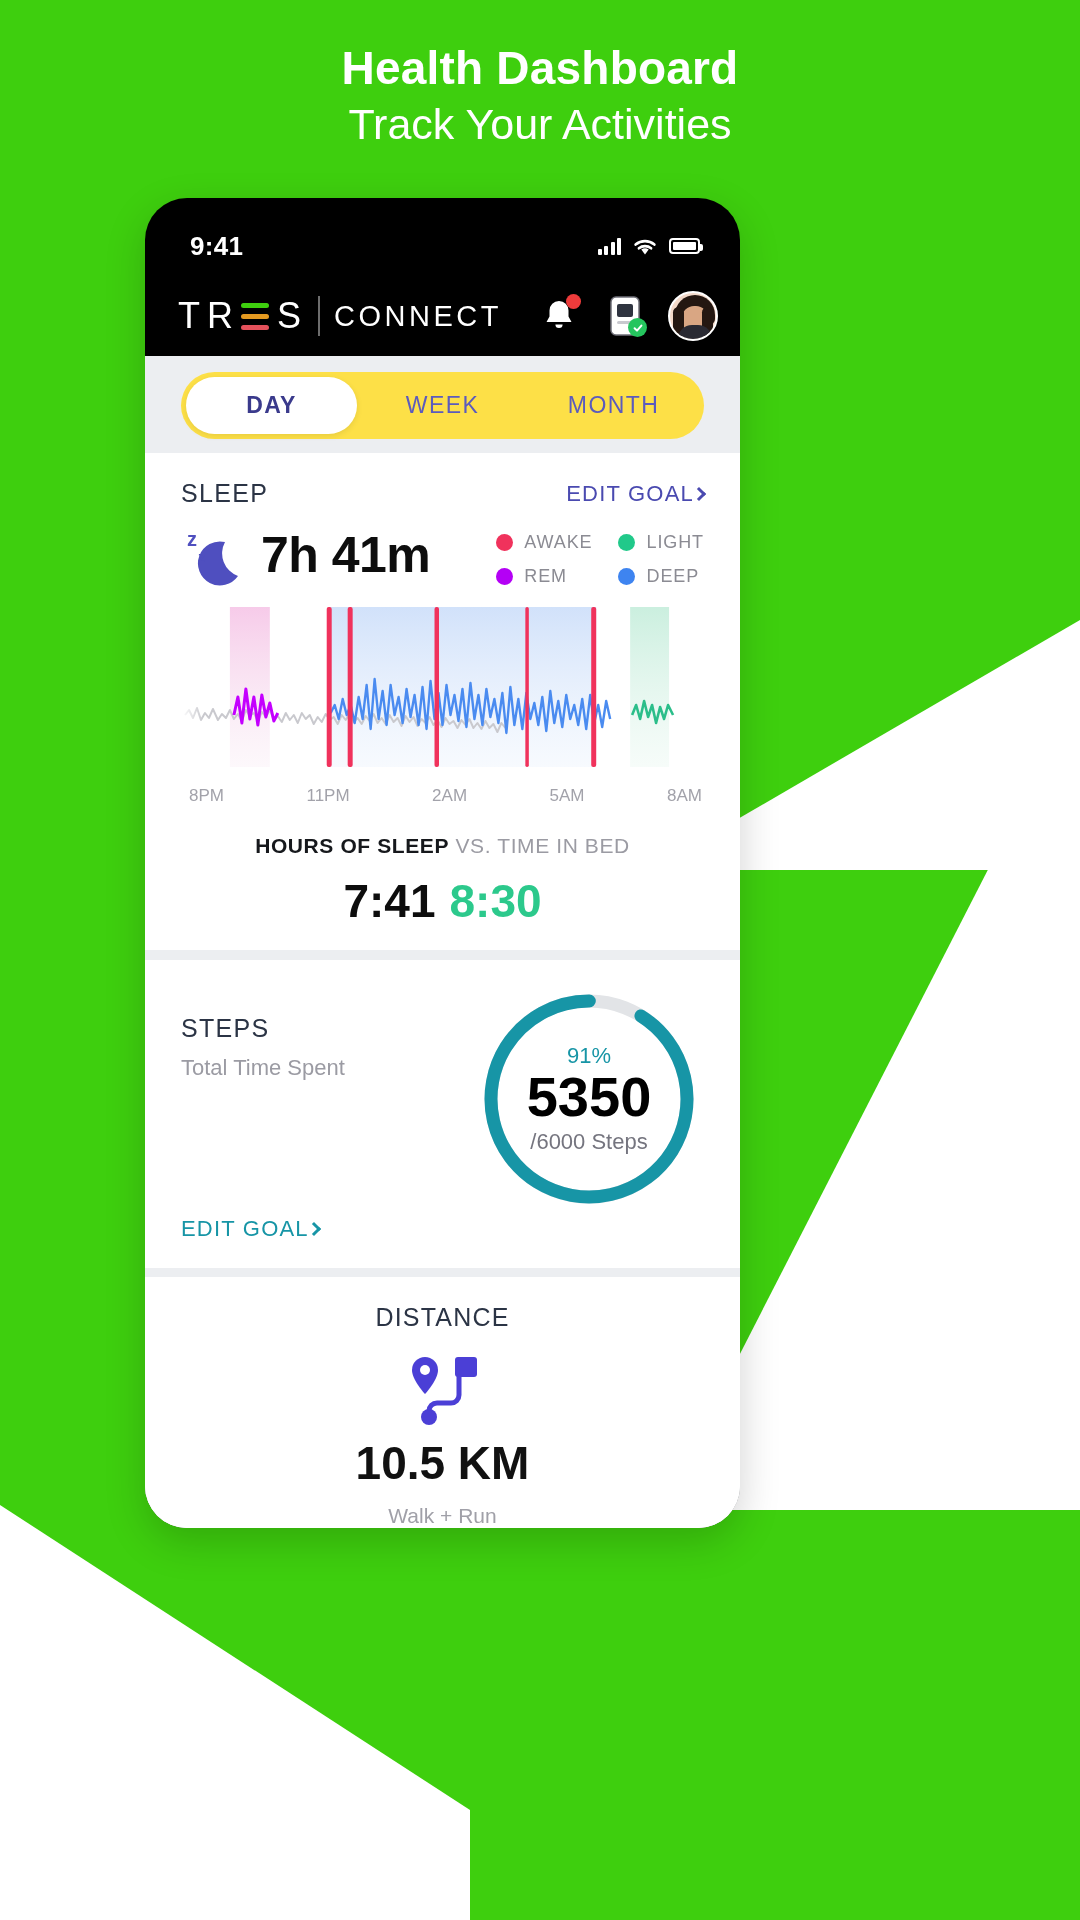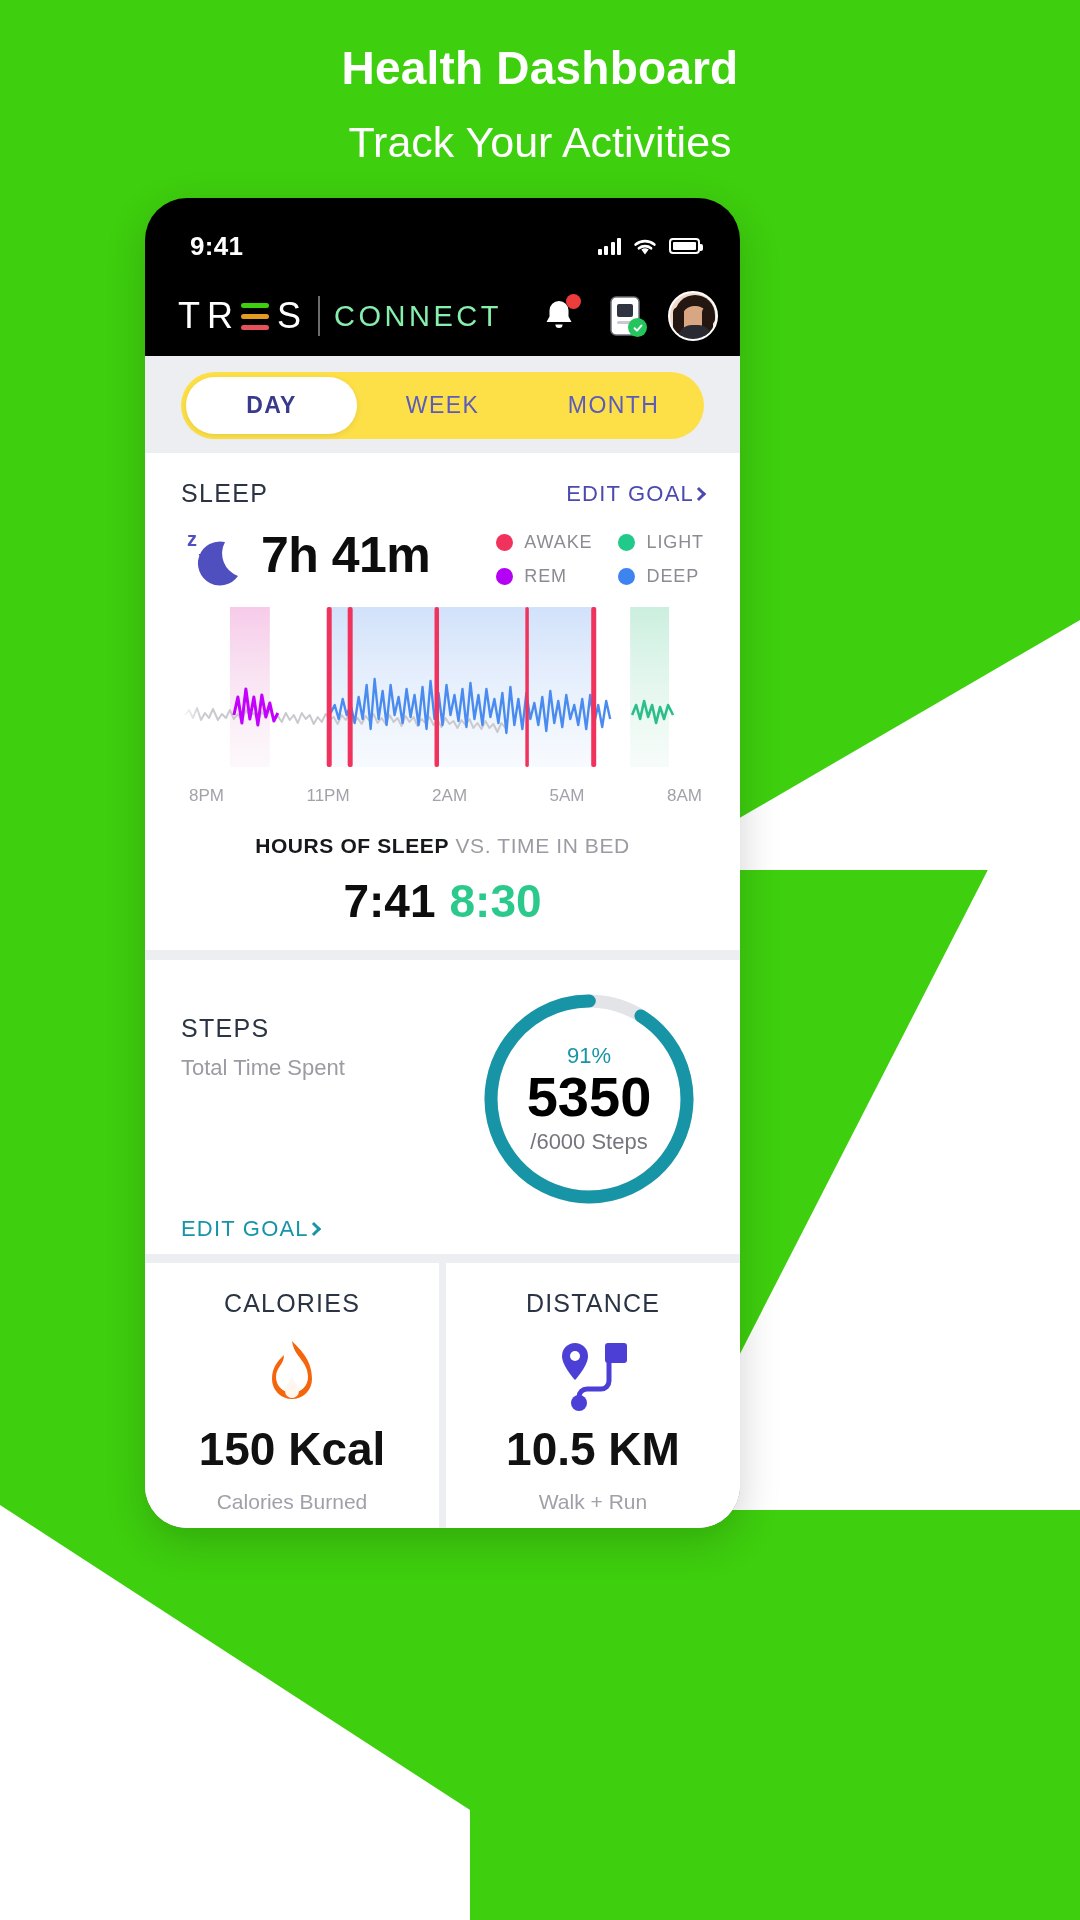--- a/index.html
+++ b/index.html
@@ -27,21 +27,21 @@
     position:absolute; right:0; top:620px; width:430px; height:250px;
     background:#ffffff;
     clip-path:polygon(100% 0, 100% 100%, 0 100%);
   }
   
   .headline {
     position:absolute; top:44px; left:0; right:0;
     text-align:center; color:#fff; z-index:5;
   }
   .headline .h1 { font-size:46px; font-weight:bold; letter-spacing:.2px; line-height:1.08; }
-  .headline .h2 { font-size:43px; font-weight:400; line-height:1.25; margin-top:22px; }
+  .headline .h2 { font-size:43px; font-weight:400; line-height:1.25; margin-top:4px; }
 
   
   .phone {
     position:absolute; left:145px; top:198px;
     width:595px; height:1330px;
     background:#000; border-radius:42px;
     z-index:6;
     box-shadow:0 14px 40px rgba(0,0,0,.18);
     overflow:hidden;
   }
@@ -69,21 +69,21 @@
     padding:0 22px 0 33px; gap:0;
   }
   .logo { display:flex; align-items:center; gap:0; }
   .logo .word {
     color:#fff; font-size:36px; letter-spacing:7px; font-weight:300;
     font-family:"Liberation Sans", sans-serif;
   }
   .logo .ebars { display:inline-flex; flex-direction:column; gap:6px; justify-content:center; margin:0 8px 0 1px; width:28px;}
   .logo .ebars i { display:block; height:5px; border-radius:3px; width:100%; }
   .logo .divider { width:2px; height:40px; background:#6d6d6d; margin:0 14px 0 10px; }
-  .logo .connect { color:#86efac; font-size:29px; letter-spacing:3.5px; font-weight:300; }
+  .logo .connect { color:#ffffff; font-size:29px; letter-spacing:3.5px; font-weight:300; }
   .appbar-spacer { flex:1; }
   .appbar-icons { display:flex; align-items:center; gap:20px; }
   .ic { position:relative; width:46px; height:46px; display:flex; align-items:center; justify-content:center;}
   .badge-dot { position:absolute; top:1px; right:1px; width:15px; height:15px; border-radius:50%; background:#EE3B3B; }
   .check-dot { position:absolute; bottom:2px; right:1px; width:19px; height:19px; border-radius:50%; background:#25C55E; display:flex;align-items:center;justify-content:center;}
   .check-dot svg{display:block;}
   .avatar {
     width:50px; height:50px; border-radius:50%; overflow:hidden;
     background:#F3D9C9; border:2px solid #fff; position:relative;
   }
@@ -131,21 +131,21 @@
   .axis span:nth-child(1){margin-left:6px;}
   .vs-line { text-align:center; margin-top:28px; font-size:21px; letter-spacing:.6px;}
   .vs-line .b { font-weight:bold; color:#16181c; }
   .vs-line .g { color:#9b9ba3; }
   .vs-nums { text-align:center; margin-top:16px; font-size:46px; font-weight:bold; letter-spacing:0px;}
   .vs-nums .n1{ color:#0d0d0d; } .vs-nums .n2{ color:#2CC98C; margin-left:14px;}
 
   .gap { height:10px; background:#eceef1; }
 
   
-  .steps-card { padding:28px 36px 12px; position:relative; }
+  .steps-card { padding:28px 36px 26px; position:relative; }
   .steps-flex { display:flex; align-items:flex-start; justify-content:space-between; }
   .steps-left { padding-top:26px; }
   .steps-val-row { display:flex; align-items:center; gap:12px; margin-top:14px;}
   .foot-ic { width:44px; height:48px; position:relative; }
   .steps-val { font-size:49px; font-weight:bold; color:#0d0d0d; }
   .steps-sub { font-size:22px; color:#9b9ba3; margin-top:12px; }
   .ring-wrap { width:222px; height:222px; position:relative; margin-right:4px;}
   .ring-wrap svg{ display:block; }
   .ring-center { position:absolute; inset:0; display:flex; flex-direction:column; align-items:center; justify-content:center; }
   .ring-pct { font-size:22px; color:#1795a6; margin-bottom:-2px;}
@@ -375,31 +375,20 @@
         </div>
       </div>
 
       <div class="edit-goal steps-edit" style="color:#1795A6">
         <span>EDIT GOAL</span>
         <span class="chev"></span>
       </div>
     </div>
 
     <div class="dual">
-      <div class="mini">
-        <div class="mini-title">CALORIES</div>
-        <div class="mini-ic">
-          <svg width="64" height="80" viewBox="0 0 64 80">
-            <path d="M32 6 c2 16 16 20 16 36 a16 16 0 0 1 -32 0 c0 -10 8 -12 8 -22 c-6 6 -12 12 -12 24 a20 20 0 0 0 40 0 C52 26 42 16 32 6 Z" fill="#F4650C"></path>
-            <path d="M32 40 c1 8 7 9 7 16 a7 7 0 0 1 -14 0 c0 -7 6 -8 7 -16 Z" fill="#FFF6F0"></path>
-          </svg>
-        </div>
-        <div class="mini-val">150 Kcal</div>
-        <div class="mini-sub">Calories Burned</div>
-      </div>
 
       <div class="mini">
         <div class="mini-title">DISTANCE</div>
         <div class="mini-ic">
           <svg width="80" height="76" viewBox="0 0 80 76">
             <path d="M22 6 a13 13 0 0 1 13 13 c0 10 -13 24 -13 24 S9 29 9 19 A13 13 0 0 1 22 6 Z" fill="#4B3FD6"></path>
             <circle cx="22" cy="19" r="5" fill="#fff"></circle>
             <rect x="52" y="6" width="22" height="20" rx="3" fill="#4B3FD6"></rect>
             <path d="M56 26 v18 a8 8 0 0 1 -8 8 h-14 a8 8 0 0 0 -8 8 v5" stroke="#4B3FD6" stroke-width="5" fill="none" stroke-linecap="round"></path>
             <circle cx="26" cy="66" r="8" fill="#4B3FD6"></circle>

